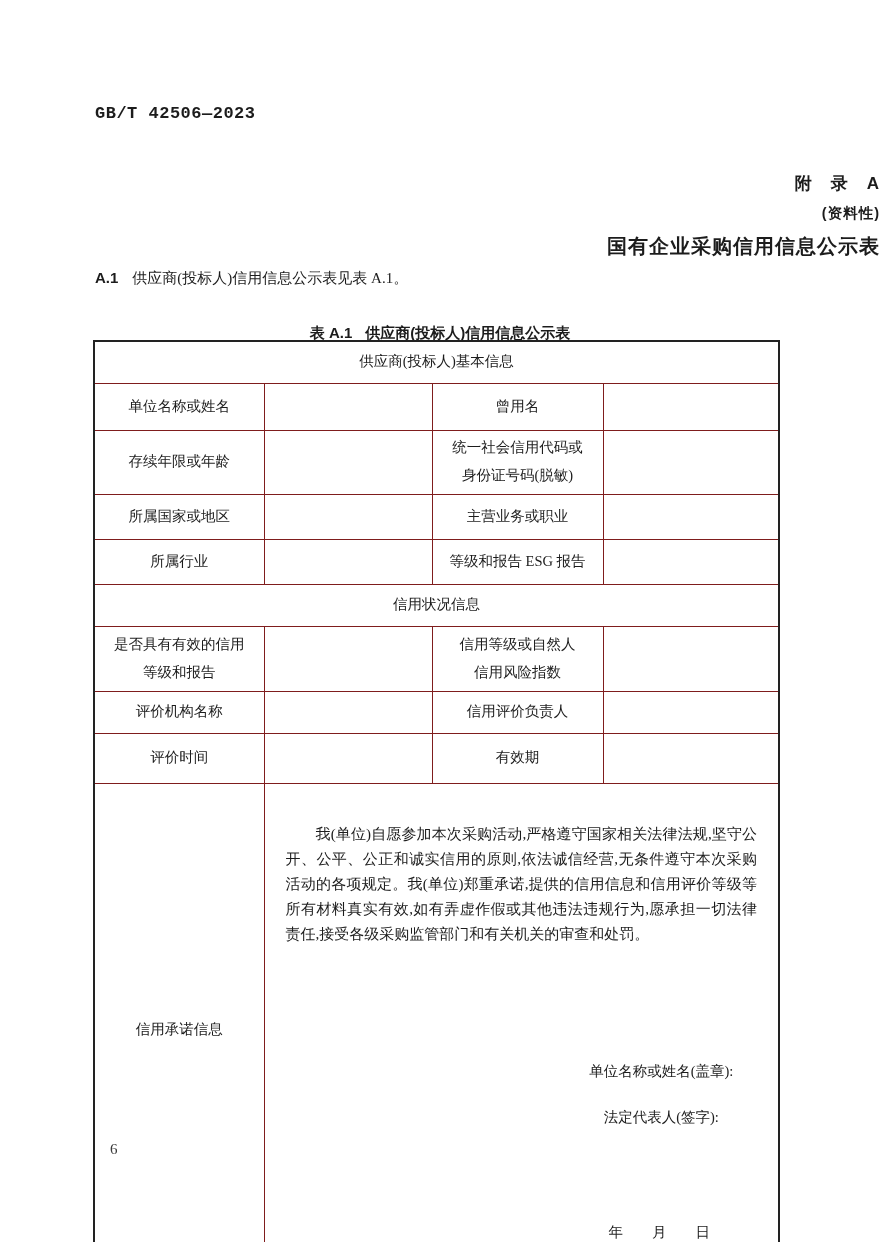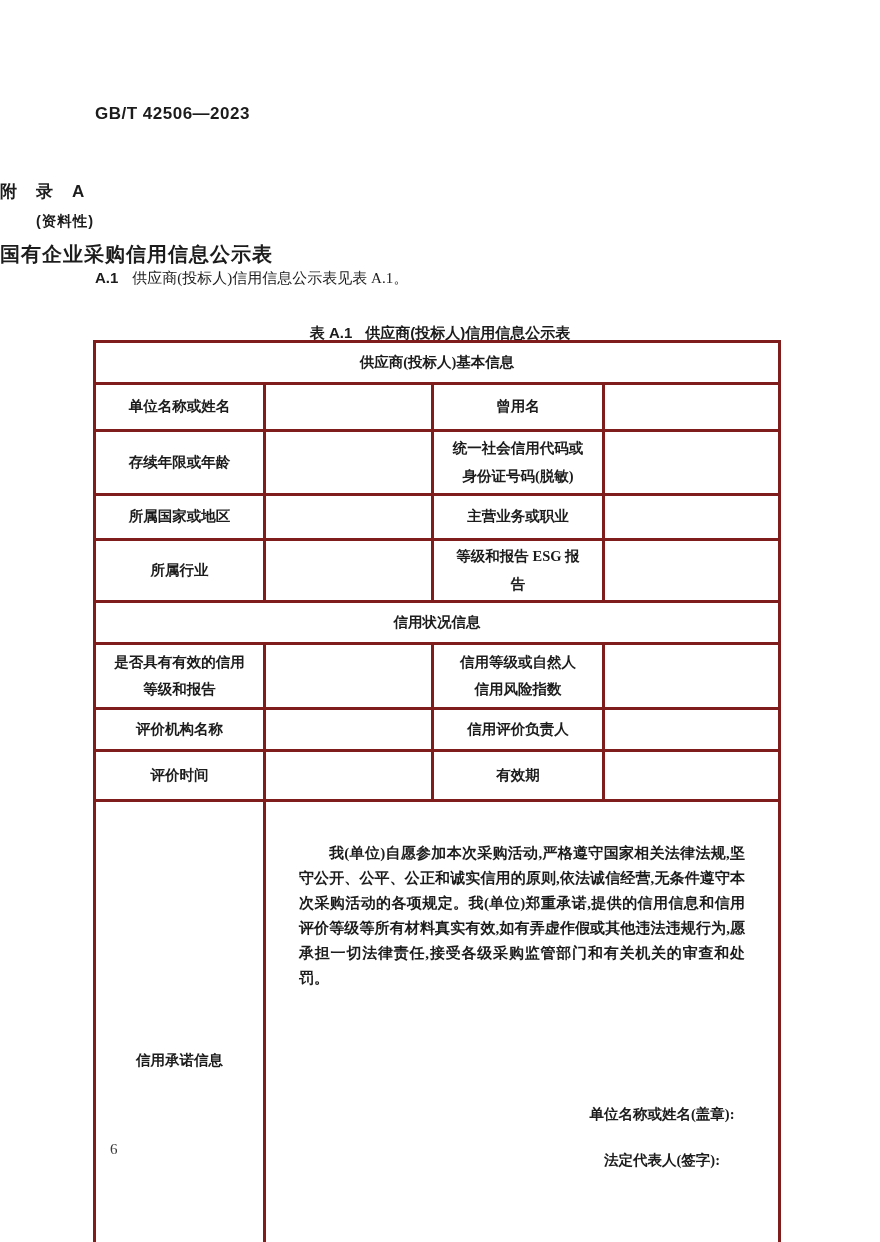--- a/index.html
+++ b/index.html
@@ -7,27 +7,27 @@
     width: 880px; height: 1242px;
     background: #ffffff;
     position: relative;
     font-family: "Liberation Serif", serif;
     color: #1c1c1c;
     overflow: hidden;
   }
 
   .std-num {
     position: absolute; left: 95px; top: 104px;
-    font-family: Liberation Sans, sans-serif;
+    font-family: Liberation Mono, monospace;
     font-weight: bold; font-size: 17px; letter-spacing: 0.5px;
   }
 
   .title-block {
-    position: absolute; top: 180px; left: 0; width: 100%;
-    text-align: left;
+    position: absolute; top: 172px; left: 0; width: 100%;
+    text-align: right;
     font-family: "Liberation Sans", sans-serif;
     font-weight: bold;
   }
   .title-l1 { font-size: 17px; letter-spacing: 1px; }
   .title-l2 { font-size: 14.5px; margin-top: 9px; letter-spacing: 1px; padding-left: 36px; }
   .title-l3 { font-size: 20px; margin-top: 10px; letter-spacing: 1px; }
 
   .clause { position: absolute; left: 95px; top: 269px; font-size: 15px; }
   .clause-num {
     font-family: "Liberation Sans", sans-serif;
@@ -42,27 +42,26 @@
   }
   .caption-label { margin-right: 13px; }
 
   table.main {
     position: absolute; left: 93px; top: 340px;
     width: 685px;
     border-collapse: collapse; table-layout: fixed;
     border: 2px solid #222222;
   }
   table.main td {
-    border: 3px solid #7f1d1d;
+    border: 1px solid #7f1d1d;
     text-align: center; vertical-align: middle;
     font-size: 14.5px; line-height: 1.9;
     white-space: pre-line;
-    padding: 2px 16px;
+    padding: 2px 4px;
     overflow: hidden;
-    font-weight: bold;
   }
   .h-sec  { height: 42px; }
   .h-r1   { height: 47px; }
   .h-r2   { height: 64px; }
   .h-r3   { height: 45px; }
   .h-r4   { height: 45px; }
   .h-r7   { height: 65px; }
   .h-r8   { height: 42px; }
   .h-r9   { height: 50px; }
   .h-big  { height: 313px; }

